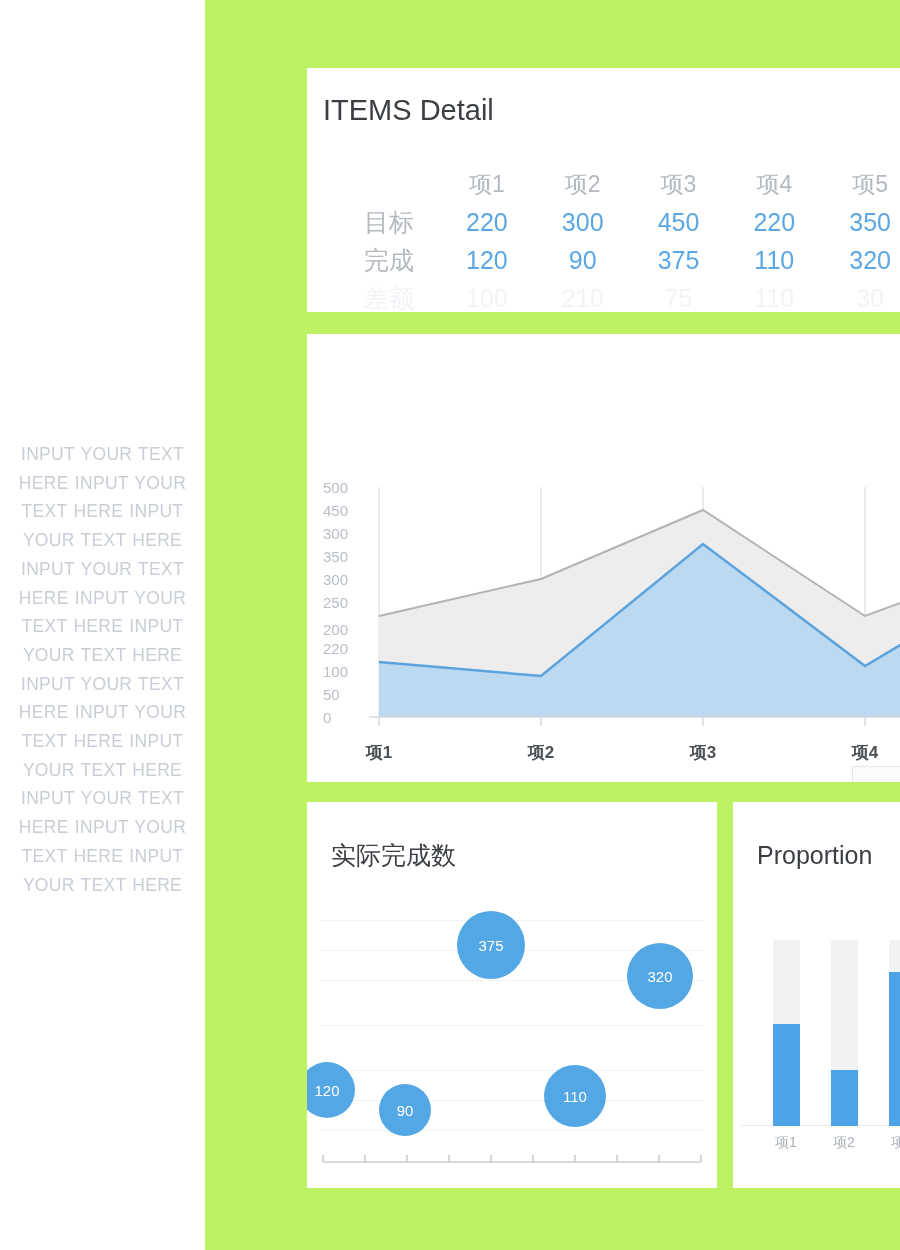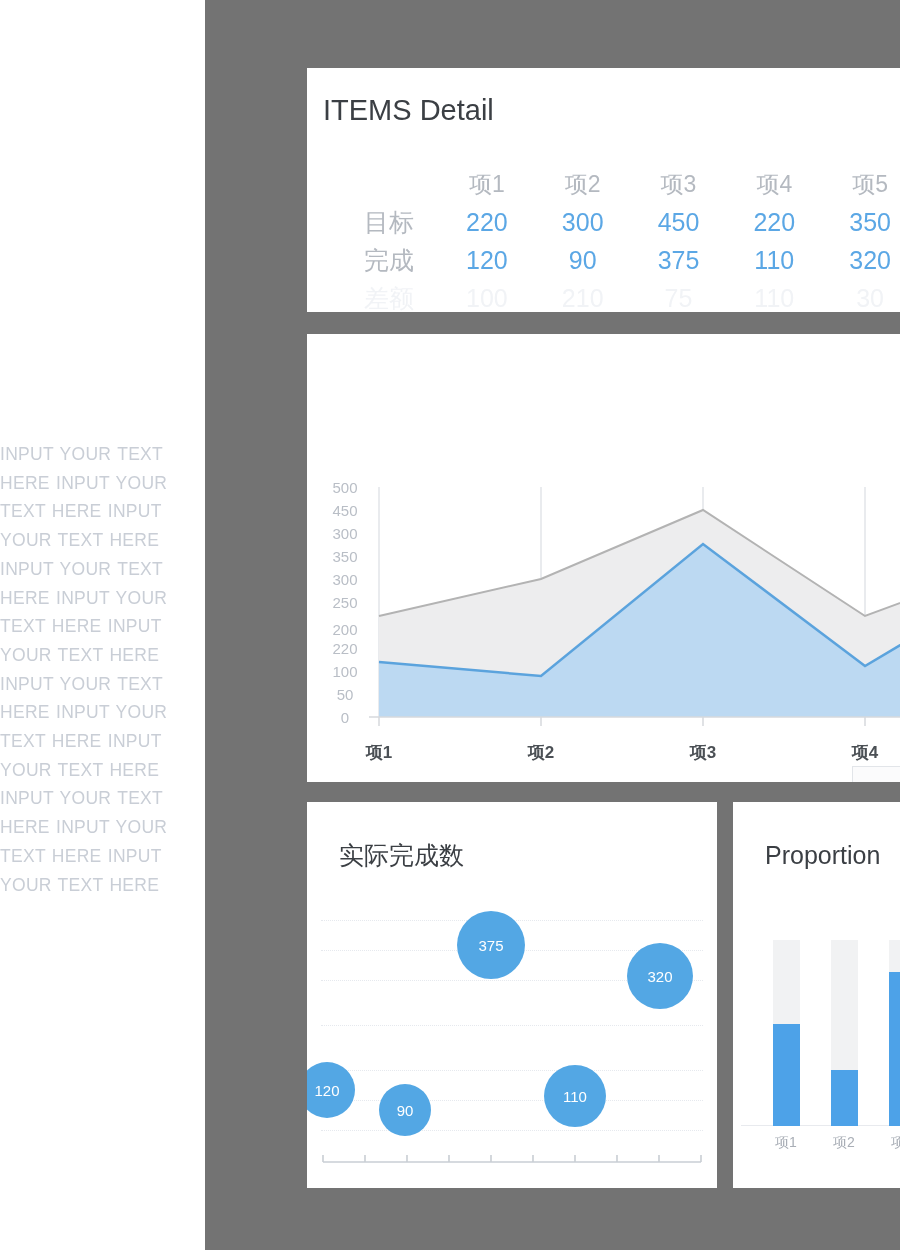--- a/index.html
+++ b/index.html
@@ -56,31 +56,32 @@
     color: #c2c6cc;
     line-height: 1.2;
   }
   #sidebar-copy {
     position: absolute;
     top: 440px;
     left: 0;
     width: 205px;
     padding: 0 0 0 0;
     box-sizing: border-box;
+    text-align: center;
     font-size: 17.5px;
     line-height: 28.7px;
     color: #c9ced6;
     letter-spacing: 0.3px;
     word-spacing: 1px;
   }
 
   
   #main {
     flex: 1 1 auto;
-    background: #737373;
+    background: #bef264;
     position: relative;
     overflow: hidden;
   }
   #canvas {
     position: absolute;
     left: 102px;   
     top: 68px;
     width: 760px;  
     height: 1120px;
   }
@@ -148,21 +149,21 @@
     position: absolute;
     left: 0;
     top: 0;
     width: 760px;
     height: 448px;
   }
   .ylab {
     position: absolute;
     right: 0;
     width: 44px;
-    text-align: center;
+    text-align: left;
     font-size: 15px;
     color: #b9bec6;
     transform: translateY(-50%);
     line-height: 1;
   }
   #ylab-wrap {
     position: absolute;
     left: 8px;
     top: 0;
     width: 52px;
@@ -191,21 +192,21 @@
   #card-bubble {
     left: 0;
     top: 734px;
     width: 410px;
     height: 386px;
     overflow: hidden;
     padding: 0;
   }
   .card-heading {
     position: absolute;
-    left: 32px;
+    left: 24px;
     top: 41px;
     font-size: 25px;
     color: #3b3f44;
     line-height: 1;
     white-space: nowrap;
   }
   #bubble-plot {
     position: absolute;
     left: 0;
     top: 80px;

